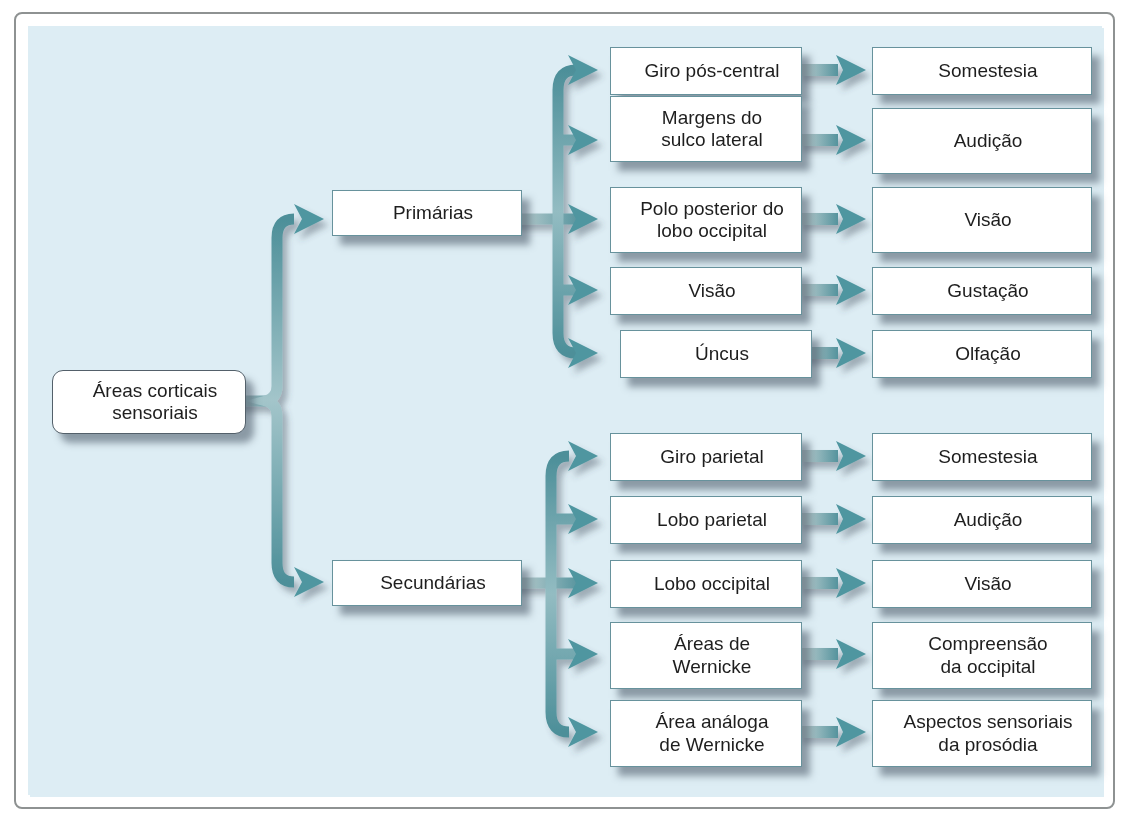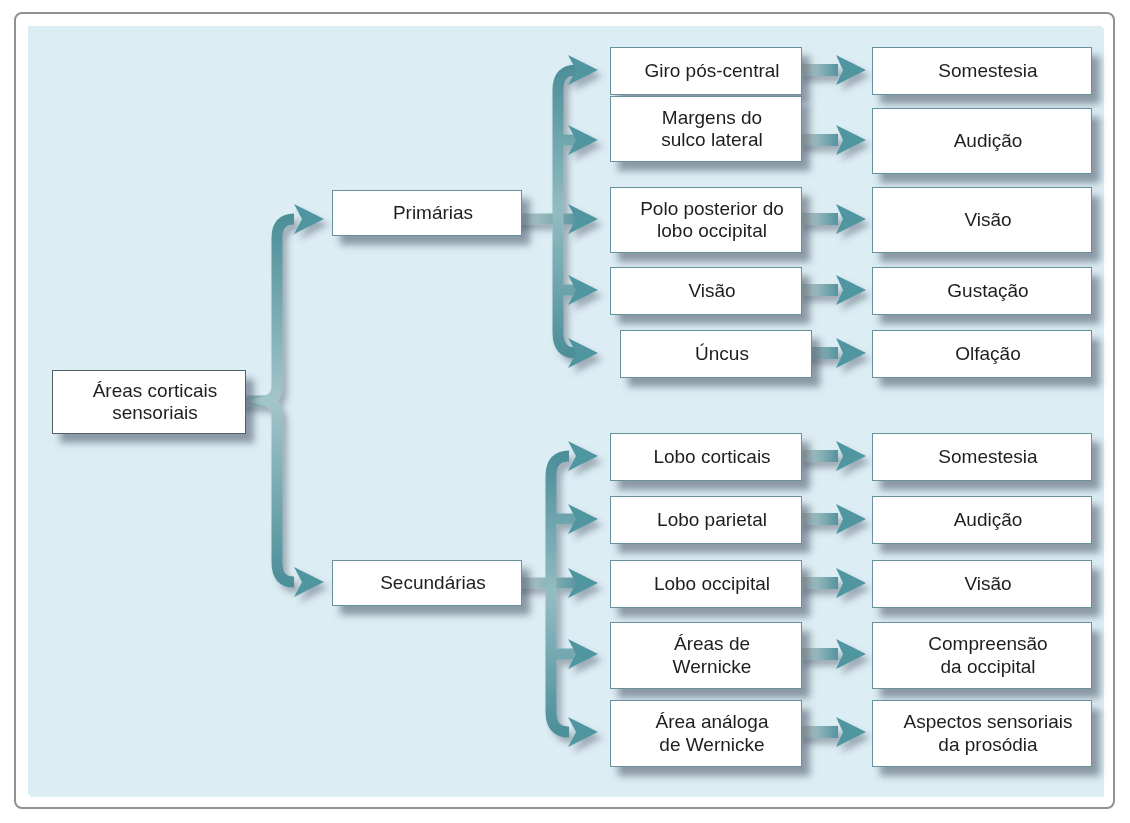--- a/index.html
+++ b/index.html
@@ -18,21 +18,21 @@
   svg.connectors{position:absolute;left:0;top:0;z-index:1;}
   .box{
     position:absolute;z-index:2;background:#ffffff;
     border:1.5px solid #67929c;
     box-shadow:8px 9px 7px rgba(58,72,88,.5);
     display:flex;align-items:center;justify-content:center;
     text-align:center;font-size:19px;color:#1e1e1e;line-height:1.18;
     white-space:pre-line;
     padding-left:12px;
   }
-  .box.root{border-color:#53606a;}
+  .box.root{border-color:#53606a;border-radius:11px;}
 </style>
 </head>
 <body>
 
 <div class="frame">
   <div class="panel" style="left:14px;top:14px;"></div>
 </div>
 <div class="panel"></div>
 
 <svg class="connectors" width="1130" height="823" viewBox="0 0 1130 823">
@@ -159,21 +159,21 @@
 lobo occipital</span></div>
 <div class="box" style="left:610px;top:267px;width:178px;height:46px"><span>Visão</span></div>
 <div class="box" style="left:620px;top:330px;width:178px;height:46px"><span>Úncus</span></div>
 
 <div class="box" style="left:872px;top:47px;width:206px;height:46px"><span>Somestesia</span></div>
 <div class="box" style="left:872px;top:108px;width:206px;height:64px"><span>Audição</span></div>
 <div class="box" style="left:872px;top:187px;width:206px;height:64px"><span>Visão</span></div>
 <div class="box" style="left:872px;top:267px;width:206px;height:46px"><span>Gustação</span></div>
 <div class="box" style="left:872px;top:330px;width:206px;height:46px"><span>Olfação</span></div>
 
-<div class="box" style="left:610px;top:433px;width:178px;height:46px"><span>Lobo corticais</span></div>
+<div class="box" style="left:610px;top:433px;width:178px;height:46px"><span>Giro parietal</span></div>
 <div class="box" style="left:610px;top:496px;width:178px;height:46px"><span>Lobo parietal</span></div>
 <div class="box" style="left:610px;top:560px;width:178px;height:46px"><span>Lobo occipital</span></div>
 <div class="box" style="left:610px;top:622px;width:178px;height:65px"><span>Áreas de
 Wernicke</span></div>
 <div class="box" style="left:610px;top:700px;width:178px;height:65px"><span>Área análoga
 de Wernicke</span></div>
 
 <div class="box" style="left:872px;top:433px;width:206px;height:46px"><span>Somestesia</span></div>
 <div class="box" style="left:872px;top:496px;width:206px;height:46px"><span>Audição</span></div>
 <div class="box" style="left:872px;top:560px;width:206px;height:46px"><span>Visão</span></div>

